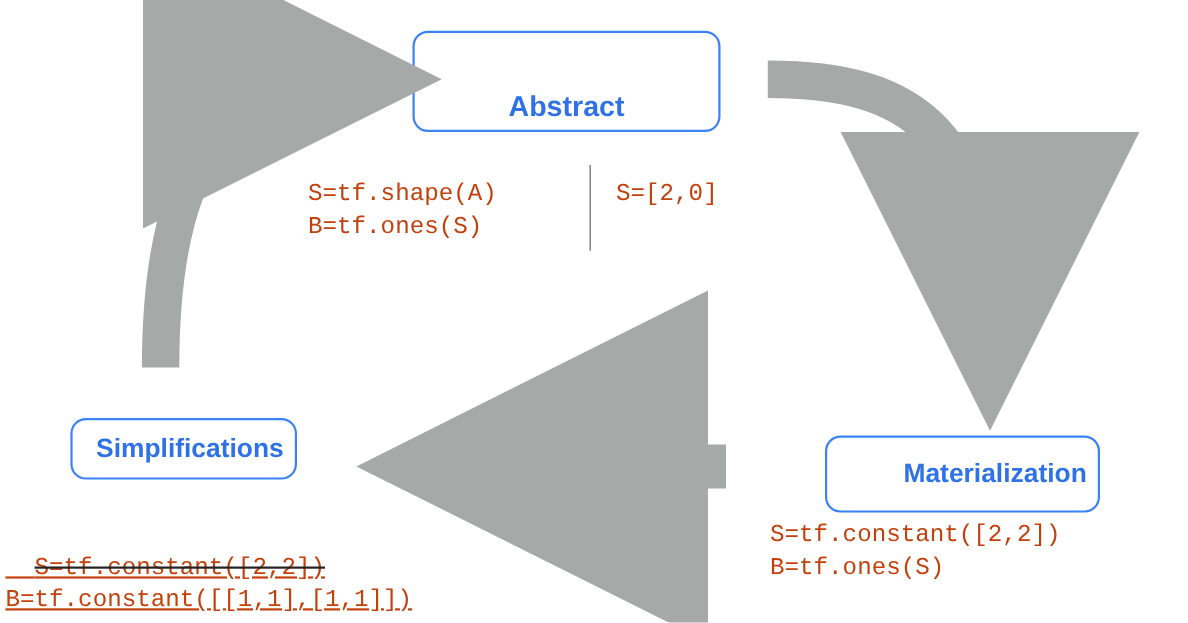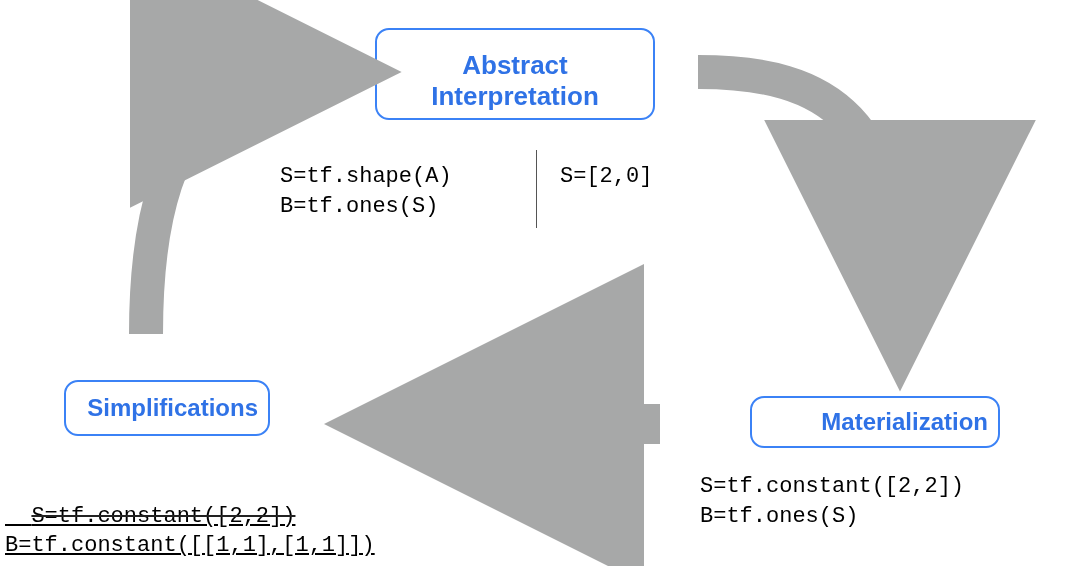--- a/index.html
+++ b/index.html
@@ -32,35 +32,35 @@
     width: 280px;
     height: 92px;
     font-size: 26px;
     line-height: 1.2;
     flex-direction: column;
   }
   .box-right {
     left: 750px;
     top: 396px;
     width: 250px;
-    height: 52px;
+    height: 70px;
     font-size: 24px;
   }
   .box-left {
     left: 64px;
     top: 380px;
     width: 206px;
     height: 56px;
     font-size: 24px;
   }
   .code {
     position: absolute;
     font-family: "Courier New", Courier, monospace;
     font-size: 22px;
-    color: #000000;
+    color: #c2410c;
     white-space: pre;
     line-height: 1.35;
   }
   .code-left-center { left: 280px; top: 162px; }
   .code-right-center { left: 560px; top: 162px; }
   .code-right-bottom { left: 700px; top: 472px; }
   .code-left-bottom { left: 5px; top: 472px; text-decoration: underline; }
   .strike { text-decoration: line-through; text-decoration-color: #222; }
   .vdiv {
     position: absolute;
@@ -70,21 +70,20 @@
     height: 78px;
     border-left: 1.5px solid #555;
   }
   svg.arrow { position: absolute; overflow: visible; }
 </style>
 </head>
 <body>
 
 <div class="box box-top">
   <span>Abstract</span>
-  <span>Interpretation</span>
 </div>
 
 <div class="box box-right">
   <span>Materialization</span>
 </div>
 
 <div class="box box-left">
   <span>Simplifications</span>
 </div>
 

